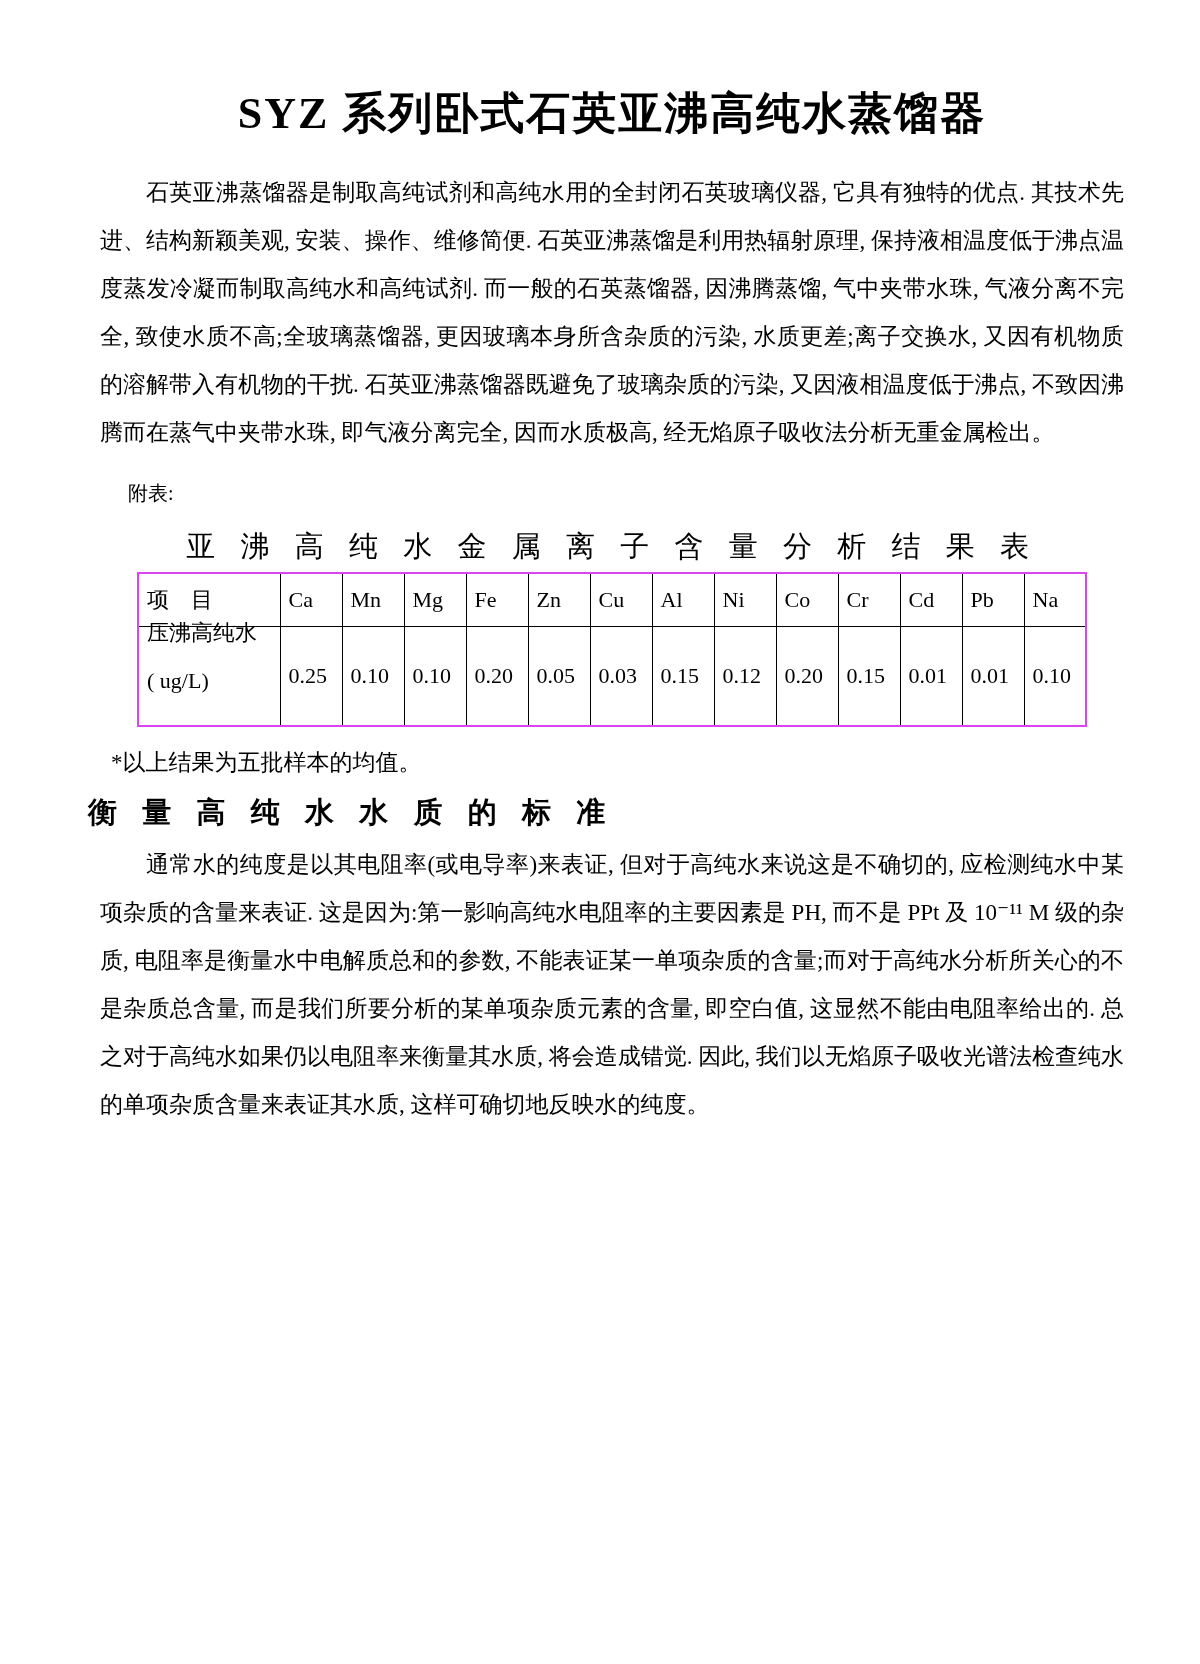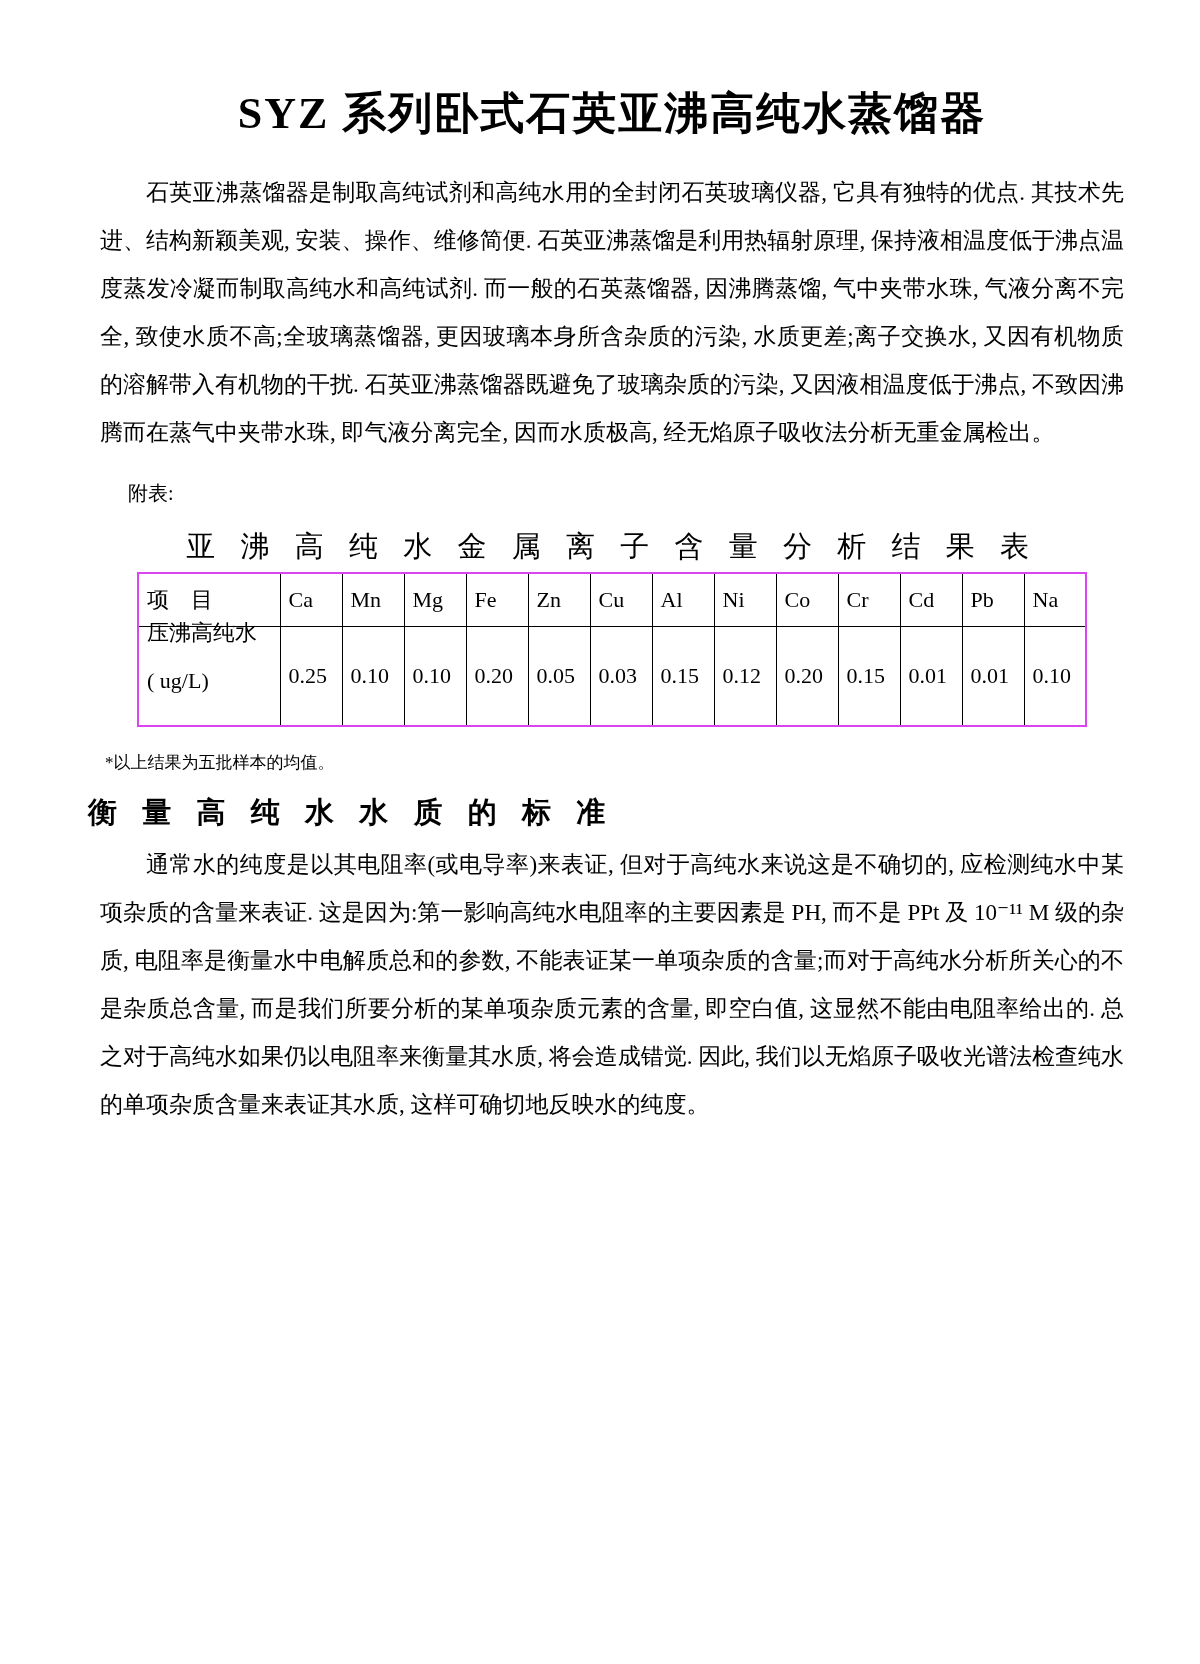--- a/index.html
+++ b/index.html
@@ -65,21 +65,21 @@
     vertical-align: middle;
     padding: 2px 4px 2px 8px;
   }
   table.ion-table col.item-col { width: 142px; }
   tr.header-row th { height: 48px; }
   tr.data-row td { height: 94px; }
   .row-label-line1 { display: block; margin-top: -40px; font-size: 22px; }
   .row-label-line2 { display: block; margin-top: 20px; font-size: 22px; }
   p.footnote {
     margin: 14px 0 0 0;
-    font-size: 17px;
+    font-size: 23px;
     line-height: 44px;
     text-indent: 1em;
   }
   h2.section-heading {
     margin: 10px 0 6px 0;
     text-align: left;
     font-size: 29px;
     font-weight: bold;
     letter-spacing: 9px;
     line-height: 1.2;

